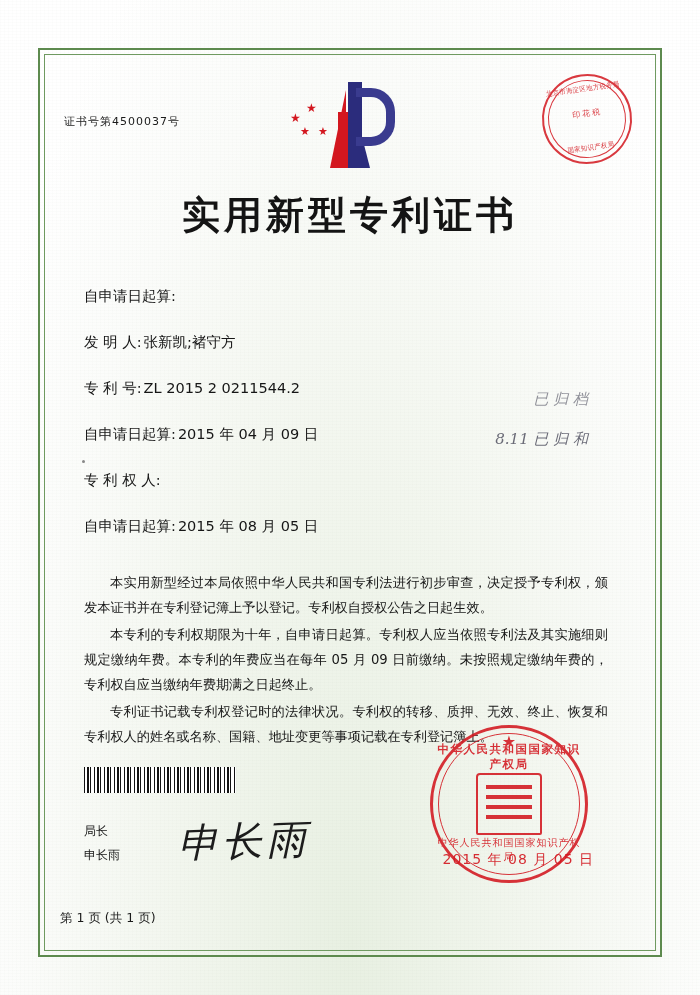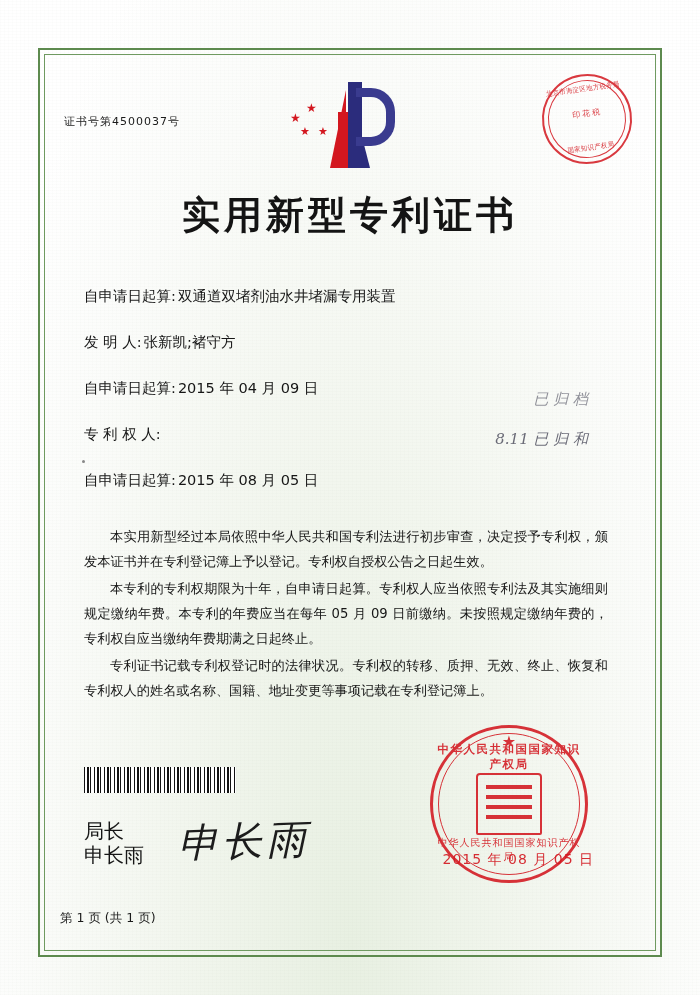--- a/index.html
+++ b/index.html
@@ -234,21 +234,21 @@
       #111 0px, #111 1px, #fff 1px, #fff 3px,
       #111 3px, #111 5px, #fff 5px, #fff 6px,
       #111 6px, #111 7px, #fff 7px, #fff 10px);
   }
 
   
   .sig-block {
     position: absolute;
     left: 24px;
     bottom: 78px;
-    font-size: 20px;
+    font-size: 12px;
     color: #161616;
     font-family: Liberation Serif, serif;
     line-height: 24px;
   }
   .sig-hand {
     position: absolute;
     left: 118px;
     bottom: 76px;
     font-size: 40px;
     color: #1c1c1c;
@@ -399,25 +399,28 @@
         <div class="mid">印 花 税</div>
         <div class="arc-bottom">国家知识产权局</div>
       </div>
     </div>
 
     <div class="main-title">实用新型专利证书</div>
 
     <div class="fields">
       <div class="field-row">
         <span class="field-label">自申请日起算:</span>
-        <span class="field-value">双通道双堵剂油水井堵漏专用装置</span>
       </div>
       <div class="field-row">
         <span class="field-label">发 明 人:</span>
         <span class="field-value">张新凯;褚守方</span>
+      </div>
+      <div class="field-row">
+        <span class="field-label">专 利 号:</span>
+        <span class="field-value">ZL 2015 2 0211544.2</span>
       </div>
       <div class="field-row">
         <span class="field-label">自申请日起算:</span>
         <span class="field-value">2015 年 04 月 09 日</span>
       </div>
       <div class="field-row">
         <span class="field-label">专 利 权 人:</span>
       </div>
       <div class="field-row">
         <span class="field-label">自申请日起算:</span>

